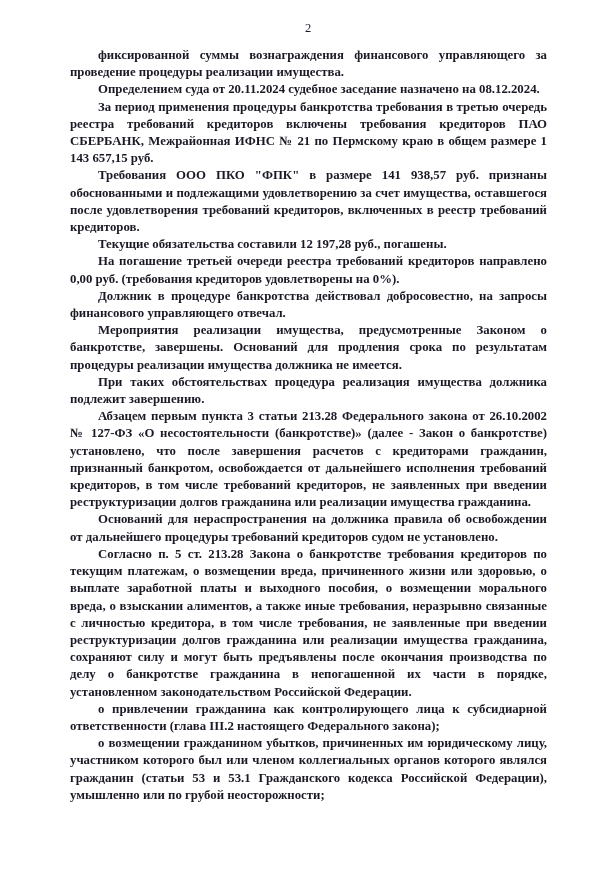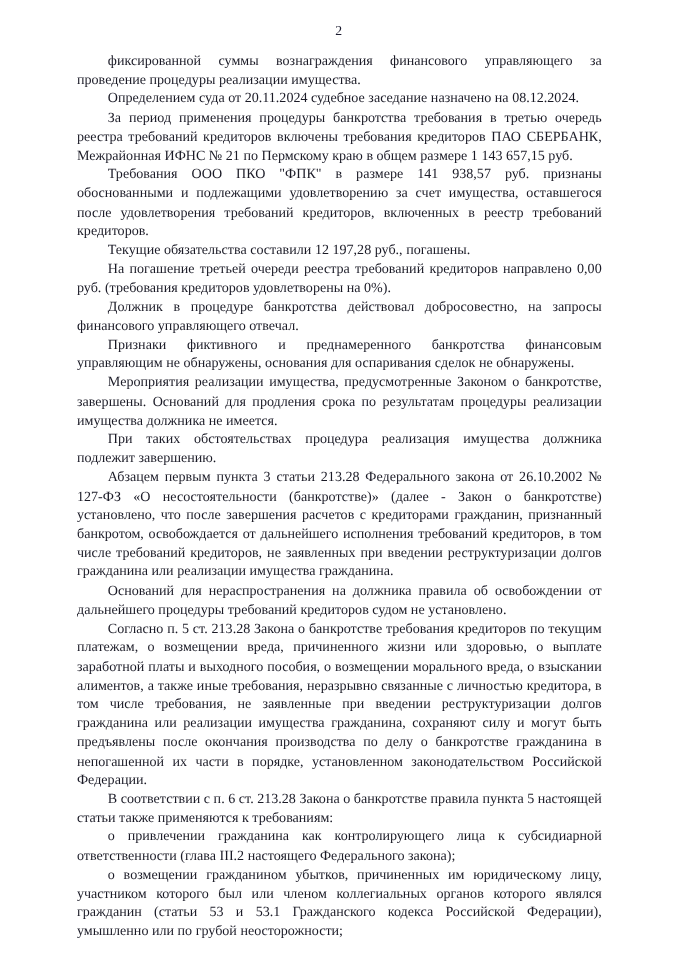--- a/index.html
+++ b/index.html
@@ -34,45 +34,44 @@
     font-size: 12.8px;
     line-height: 17.2px;
     text-align: justify;
     text-justify: inter-word;
   }
   .body-text p {
     margin: 0;
     text-indent: 28px;
     text-align: justify;
     hyphens: none;
+    font-weight: bold;
   }
   .body-text p:last-child {
     text-align: justify;
   }
 </style>
 </head>
 <body>
 
 <div class="page">
 
   <div class="page-number">2</div>
 
   <div class="body-text">
     <p>фиксированной суммы вознаграждения финансового управляющего за проведение процедуры реализации имущества.</p>
     <p>Определением суда от 20.11.2024 судебное заседание назначено на 08.12.2024.</p>
     <p>За период применения процедуры банкротства требования в третью очередь  реестра требований кредиторов включены требования кредиторов ПАО СБЕРБАНК, Межрайонная ИФНС № 21 по Пермскому краю в общем размере 1 143 657,15 руб.</p>
     <p>Требования ООО ПКО "ФПК" в размере 141 938,57 руб. признаны обоснованными и подлежащими удовлетворению за счет имущества, оставшегося после удовлетворения требований кредиторов, включенных в реестр требований кредиторов.</p>
     <p>Текущие обязательства составили 12 197,28 руб., погашены.</p>
     <p>На погашение третьей очереди реестра требований кредиторов направлено 0,00 руб. (требования кредиторов удовлетворены на 0%).</p>
     <p>Должник в процедуре банкротства действовал добросовестно, на запросы финансового управляющего отвечал.</p>
-    <p>Признаки фиктивного и преднамеренного банкротства финансовым управляющим не обнаружены, основания для оспаривания сделок не обнаружены.</p>
     <p>Мероприятия реализации имущества, предусмотренные Законом о банкротстве, завершены. Оснований для продления срока по результатам процедуры реализации имущества должника не имеется.</p>
     <p>При таких обстоятельствах процедура реализация имущества должника подлежит завершению.</p>
     <p>Абзацем первым пункта 3 статьи 213.28 Федерального закона от 26.10.2002 № 127-ФЗ «О несостоятельности (банкротстве)» (далее - Закон о банкротстве) установлено, что после завершения расчетов с кредиторами гражданин, признанный банкротом, освобождается от дальнейшего исполнения требований кредиторов, в том числе требований кредиторов, не заявленных при введении реструктуризации долгов гражданина или реализации имущества гражданина.</p>
     <p>Оснований для нераспространения на должника правила об освобождении от дальнейшего процедуры требований кредиторов судом не установлено.</p>
     <p>Согласно п. 5 ст. 213.28 Закона о банкротстве требования кредиторов по текущим платежам, о возмещении вреда, причиненного жизни или здоровью, о выплате заработной платы и выходного пособия, о возмещении морального вреда, о взыскании алиментов, а также иные требования, неразрывно связанные с личностью кредитора, в том числе требования, не заявленные при введении реструктуризации долгов гражданина или реализации имущества гражданина, сохраняют силу и могут быть предъявлены после окончания производства по делу о банкротстве гражданина в непогашенной их части в порядке, установленном законодательством Российской Федерации.</p>
-    <p>В соответствии с п. 6 ст. 213.28 Закона о банкротстве правила пункта 5 настоящей статьи также применяются к требованиям:</p>
     <p>о привлечении гражданина как контролирующего лица к субсидиарной ответственности (глава III.2 настоящего Федерального закона);</p>
     <p>о возмещении гражданином убытков, причиненных им юридическому лицу, участником которого был или членом коллегиальных органов которого являлся гражданин (статьи 53 и 53.1 Гражданского кодекса Российской Федерации), умышленно или по грубой неосторожности;</p>
 
   </div>
 
 </div>
 
 </body></html>

